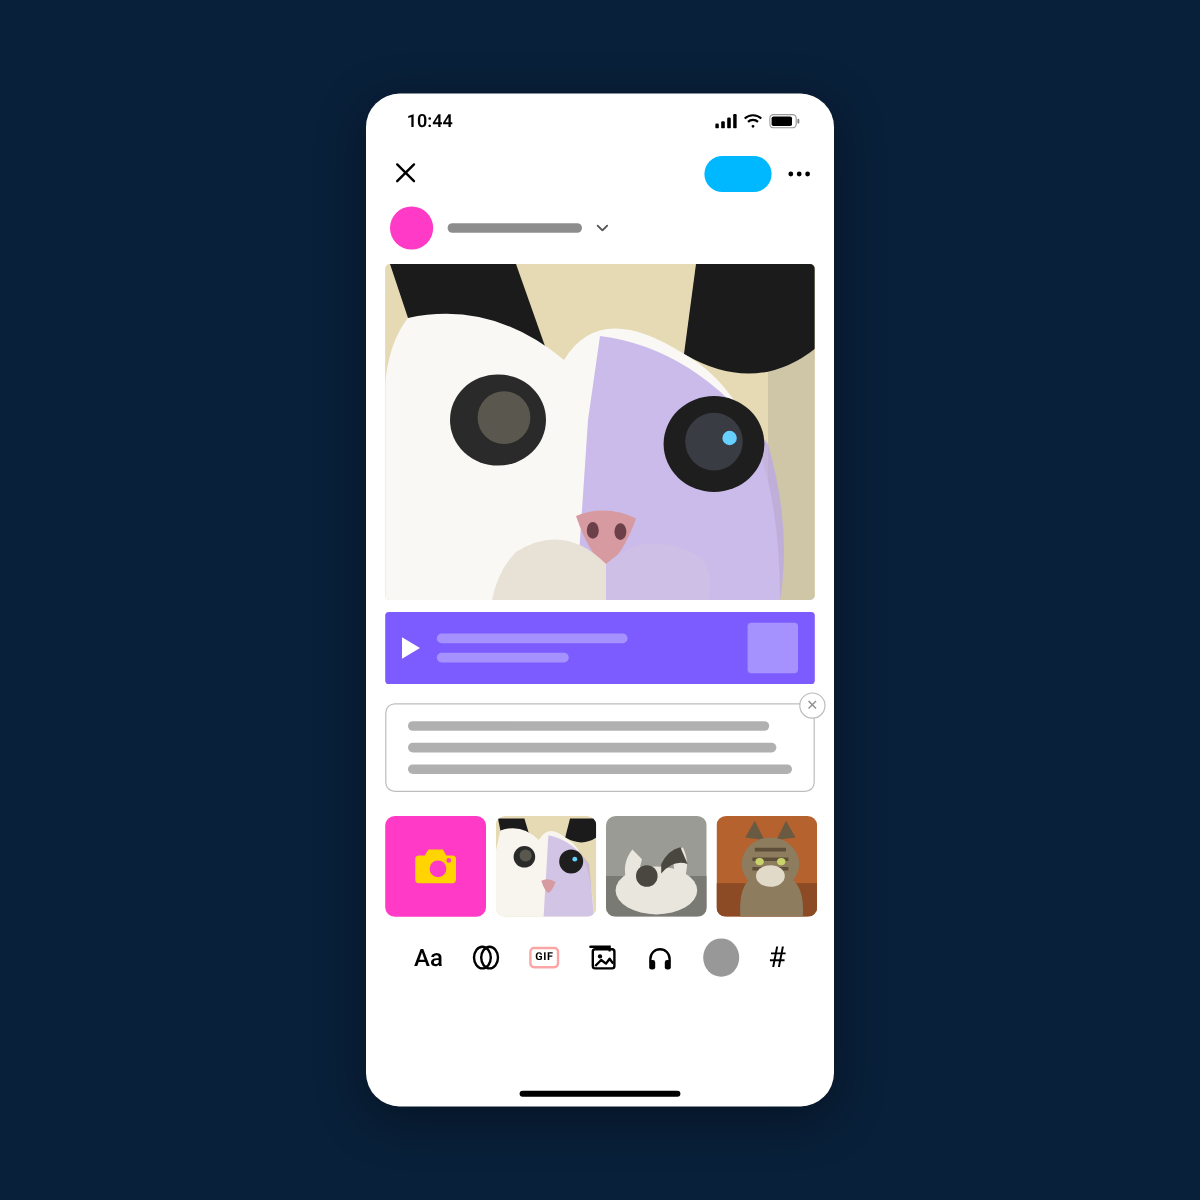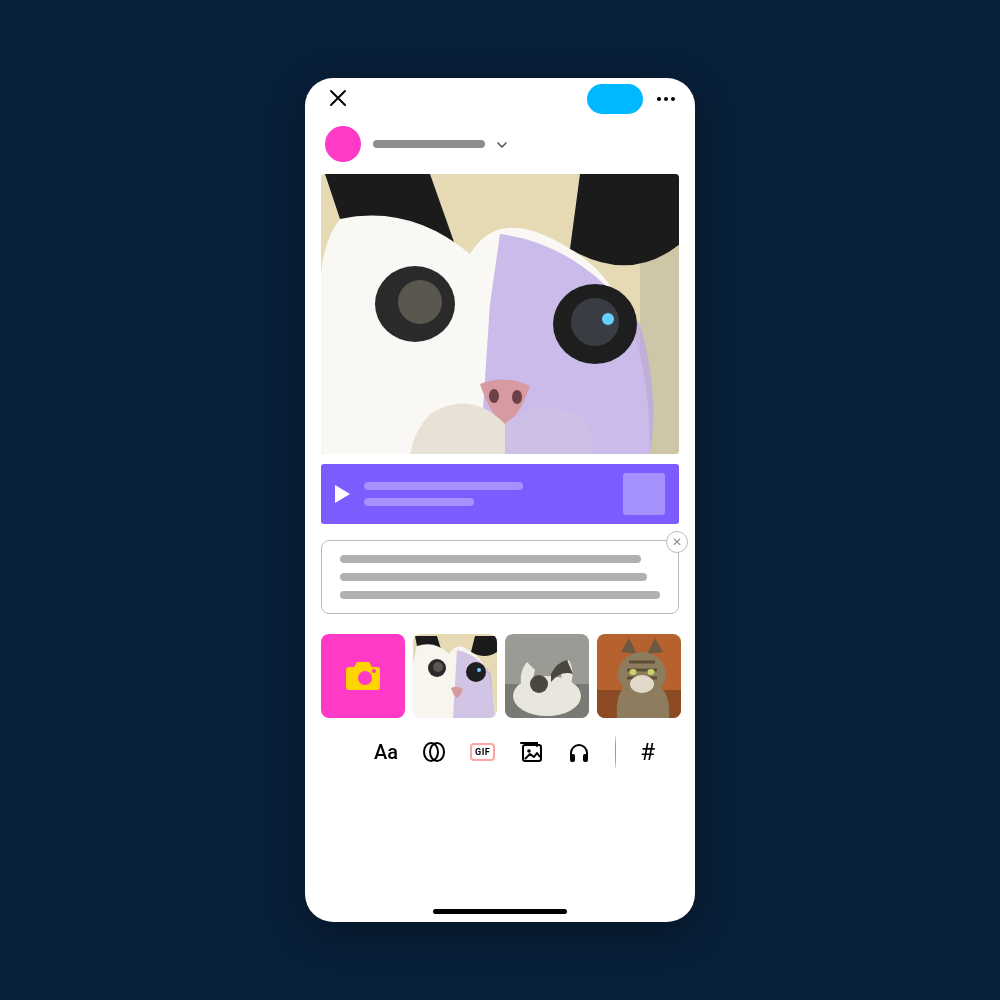--- a/index.html
+++ b/index.html
@@ -24,34 +24,53 @@
 .audio-lines{flex:1;display:flex;flex-direction:column;gap:8px;}
 .audio-lines div{height:8px;background:#a592ff;border-radius:4px;}
 .audio-thumb{width:42px;height:42px;background:#a592ff;border-radius:3px;}
 .caption-box{margin-top:16px;position:relative;border:1.5px solid #bdbdbd;border-radius:8px;padding:14px 18px;display:flex;flex-direction:column;gap:10px;}
 .caption-box div.line{height:8px;background:#b0b0b0;border-radius:4px;}
 .caption-close{position:absolute;top:-10px;right:-10px;width:22px;height:22px;border-radius:50%;background:#fff;border:1.5px solid #bdbdbd;display:flex;align-items:center;justify-content:center;font-size:12px;color:#909090;}
 .gallery{margin-top:20px;display:flex;gap:8px;}
 .gallery .tile{width:84px;height:84px;border-radius:8px;overflow:hidden;position:relative;flex-shrink:0;}
 .tile.camera{background:#ff3ac6;display:flex;align-items:center;justify-content:center;}
 .toolbar{display:flex;align-items:center;gap:24px;padding:18px 24px 8px 24px;}
-.toolbar .aa{font-size:20px;font-weight:500;margin-left:29px;}
+.toolbar .aa{font-size:20px;font-weight:500;}
 .toolbar .hash{font-size:24px;font-weight:400;margin-left:auto;}
 .toolbar svg, .toolbar .circle{display:block;}
 .toolbar .circle{width:32px;height:32px;background:#989898;border-radius:50%;}
 .gif-box{border:2px solid #fca5a5;border-radius:4px;font-size:9px;font-weight:700;padding:2px 3px;letter-spacing:.5px;}
 .home-ind{position:absolute;bottom:8px;left:50%;transform:translateX(-50%);width:134px;height:5px;background:#000;border-radius:3px;}
 
 .cat{width:100%;height:100%;}
 </style>
 </head>
 <body>
 
 <div class="phone">
 
+  <div class="status-bar">
+    <span>10:44</span>
+    <span class="status-icons">
+      <svg width="18" height="12" viewBox="0 0 18 12">
+          <rect x="0" y="8" width="3" height="4" rx="1" fill="#000"></rect>
+          <rect x="5" y="6" width="3" height="6" rx="1" fill="#000"></rect>
+          <rect x="10" y="3" width="3" height="9" rx="1" fill="#000"></rect>
+          <rect x="15" y="0" width="3" height="12" rx="1" fill="#000"></rect>
+        </svg>
+      <svg width="17" height="12" viewBox="0 0 17 12">
+          <path d="M8.5 11.5a1.2 1.2 0 100-2.4 1.2 1.2 0 000 2.4zM5 7.2a5 5 0 017 0l1.3-1.3a6.8 6.8 0 00-9.6 0L5 7.2zM2.2 4.4a9 9 0 0112.6 0L16 3.2a10.7 10.7 0 00-15 0l1.2 1.2z" fill="#000"></path>
+        </svg>
+      <svg width="26" height="12" viewBox="0 0 26 12">
+          <rect x="0.5" y="0.5" width="22" height="11" rx="3" fill="none" stroke="#000" stroke-opacity=".4"></rect>
+          <rect x="2" y="2" width="17" height="8" rx="1.5" fill="#000"></rect>
+          <rect x="23.5" y="4" width="1.6" height="4" rx="0.8" fill="#000" fill-opacity=".5"></rect>
+        </svg>
+    </span>
+  </div>
 
   <div class="header">
     <span class="close-x">
       <svg width="18" height="18" viewBox="0 0 18 18">
           <path d="M2 2l14 14M16 2L2 16" stroke="#000" stroke-width="2" stroke-linecap="round"></path>
         </svg>
     </span>
     <div class="h-spacer"></div>
     <div class="post-btn"></div>
     <div class="more-dots">

